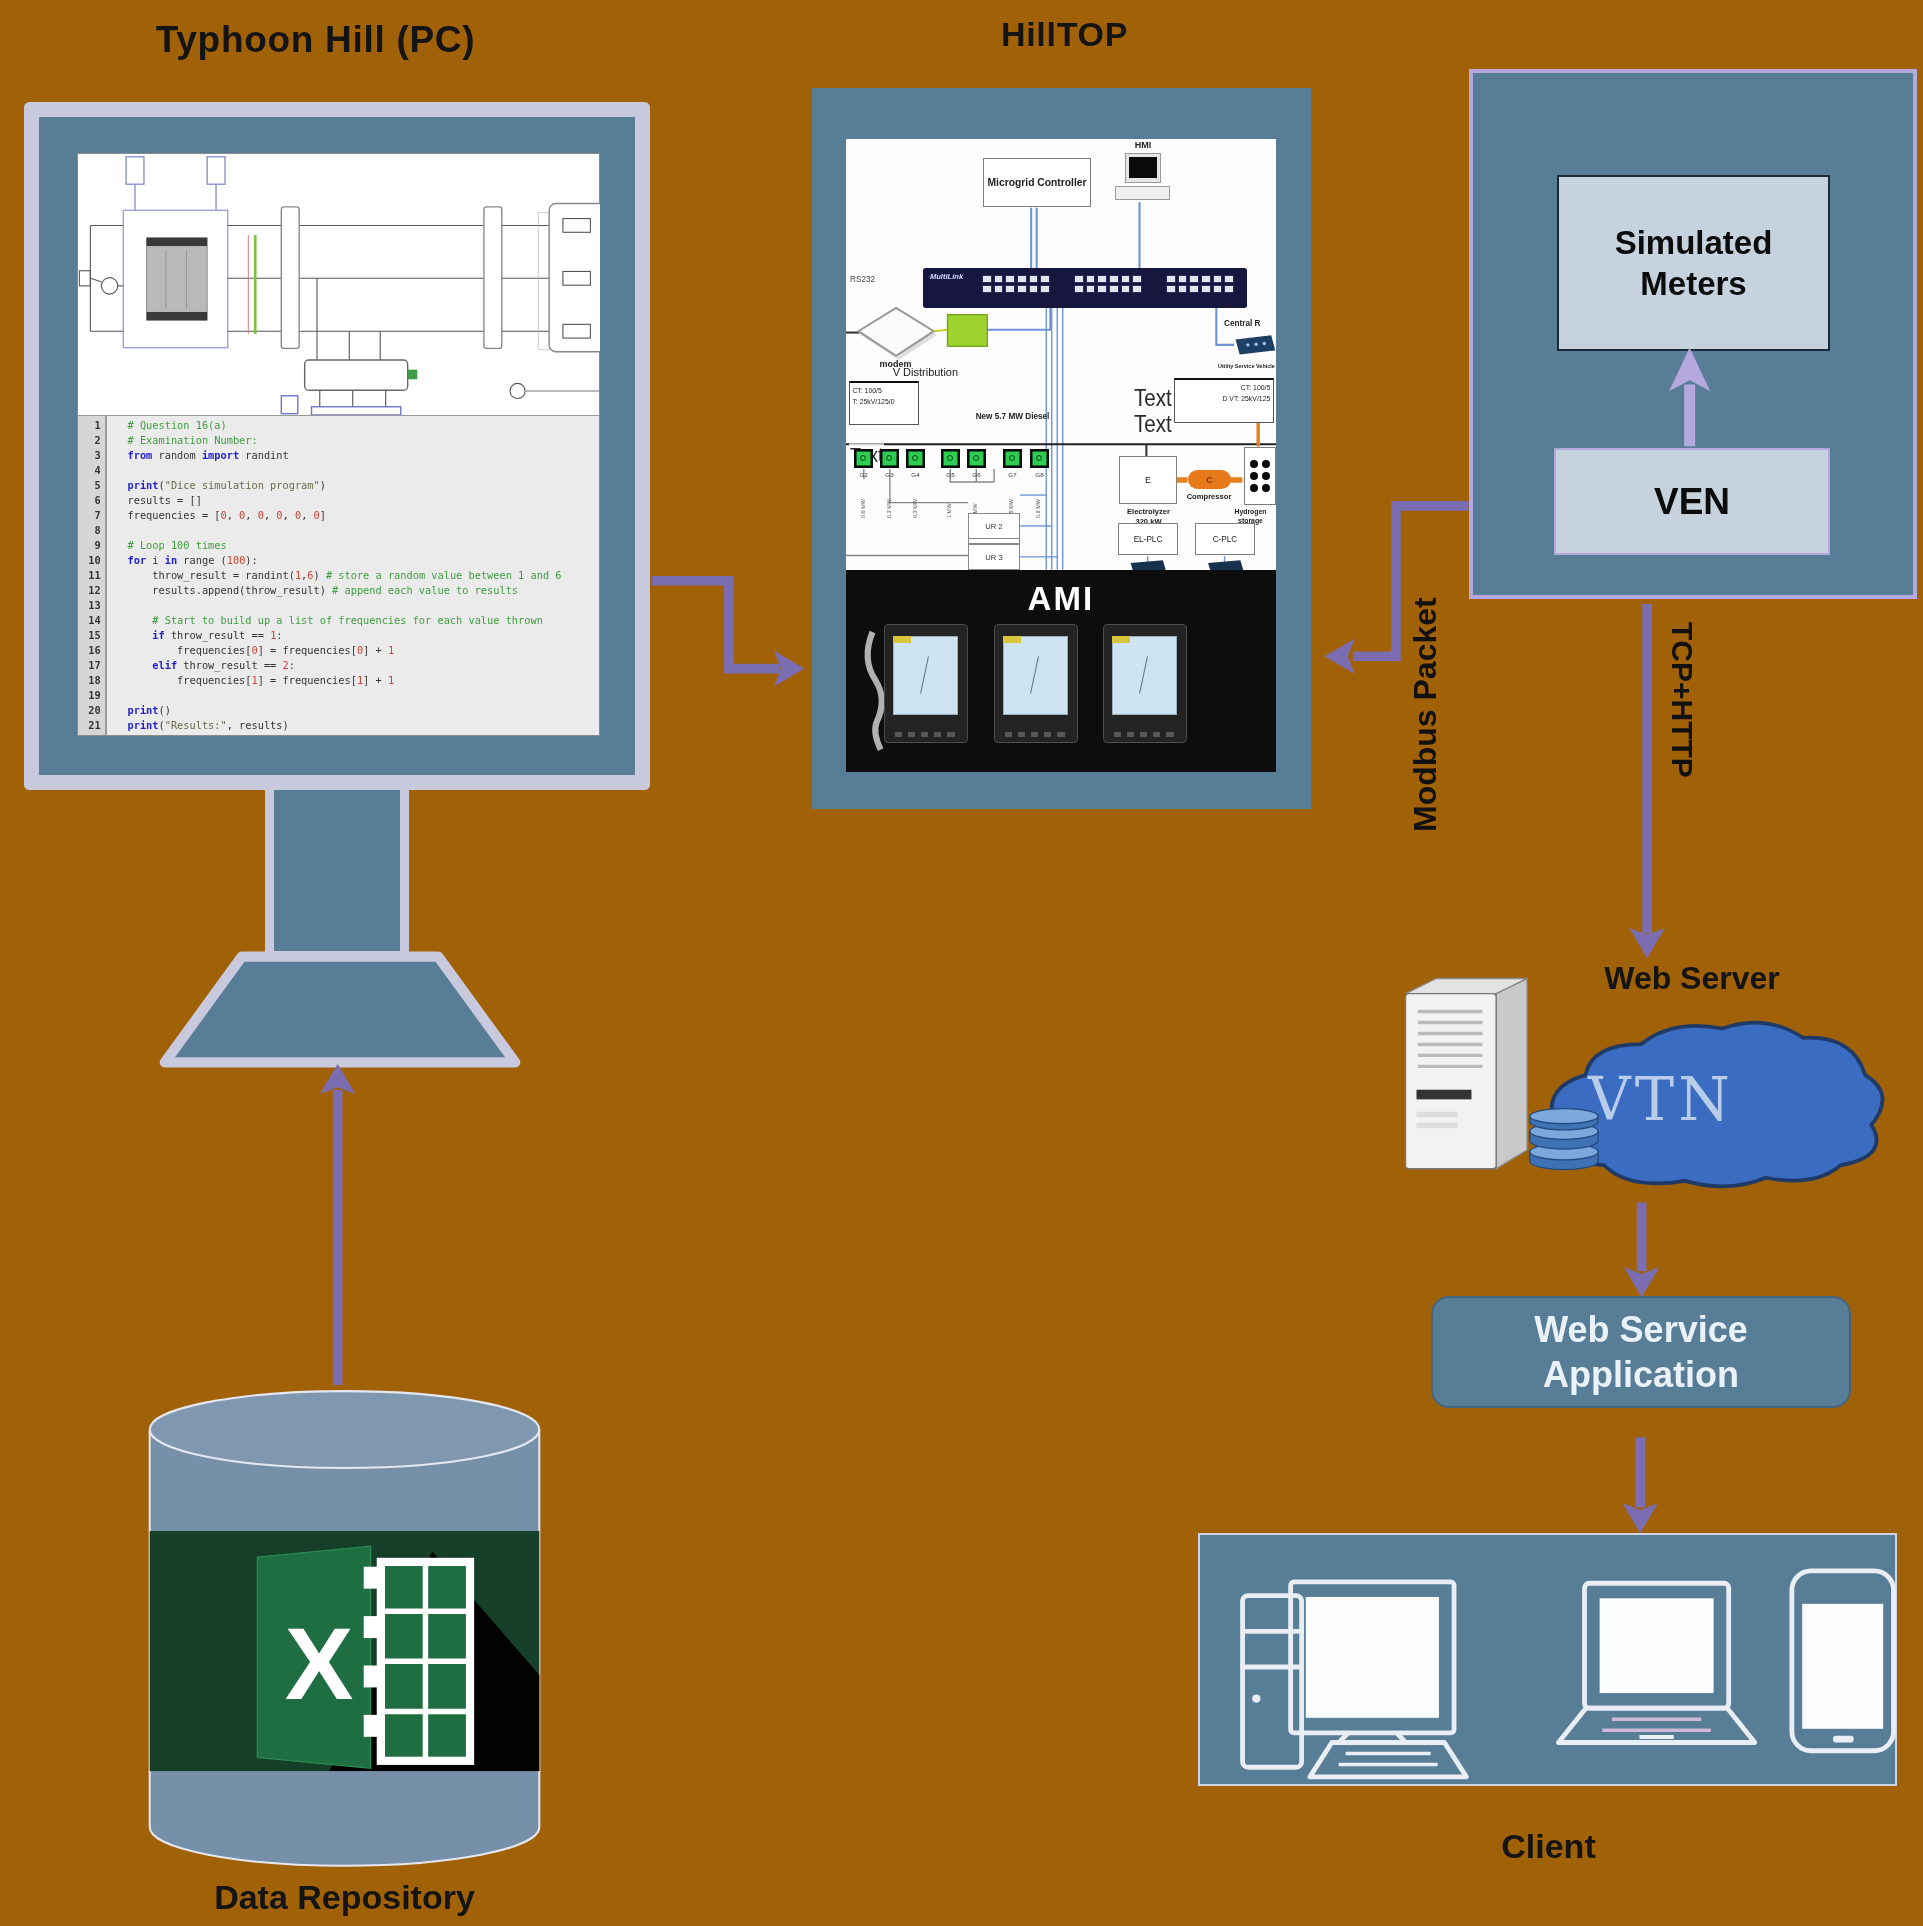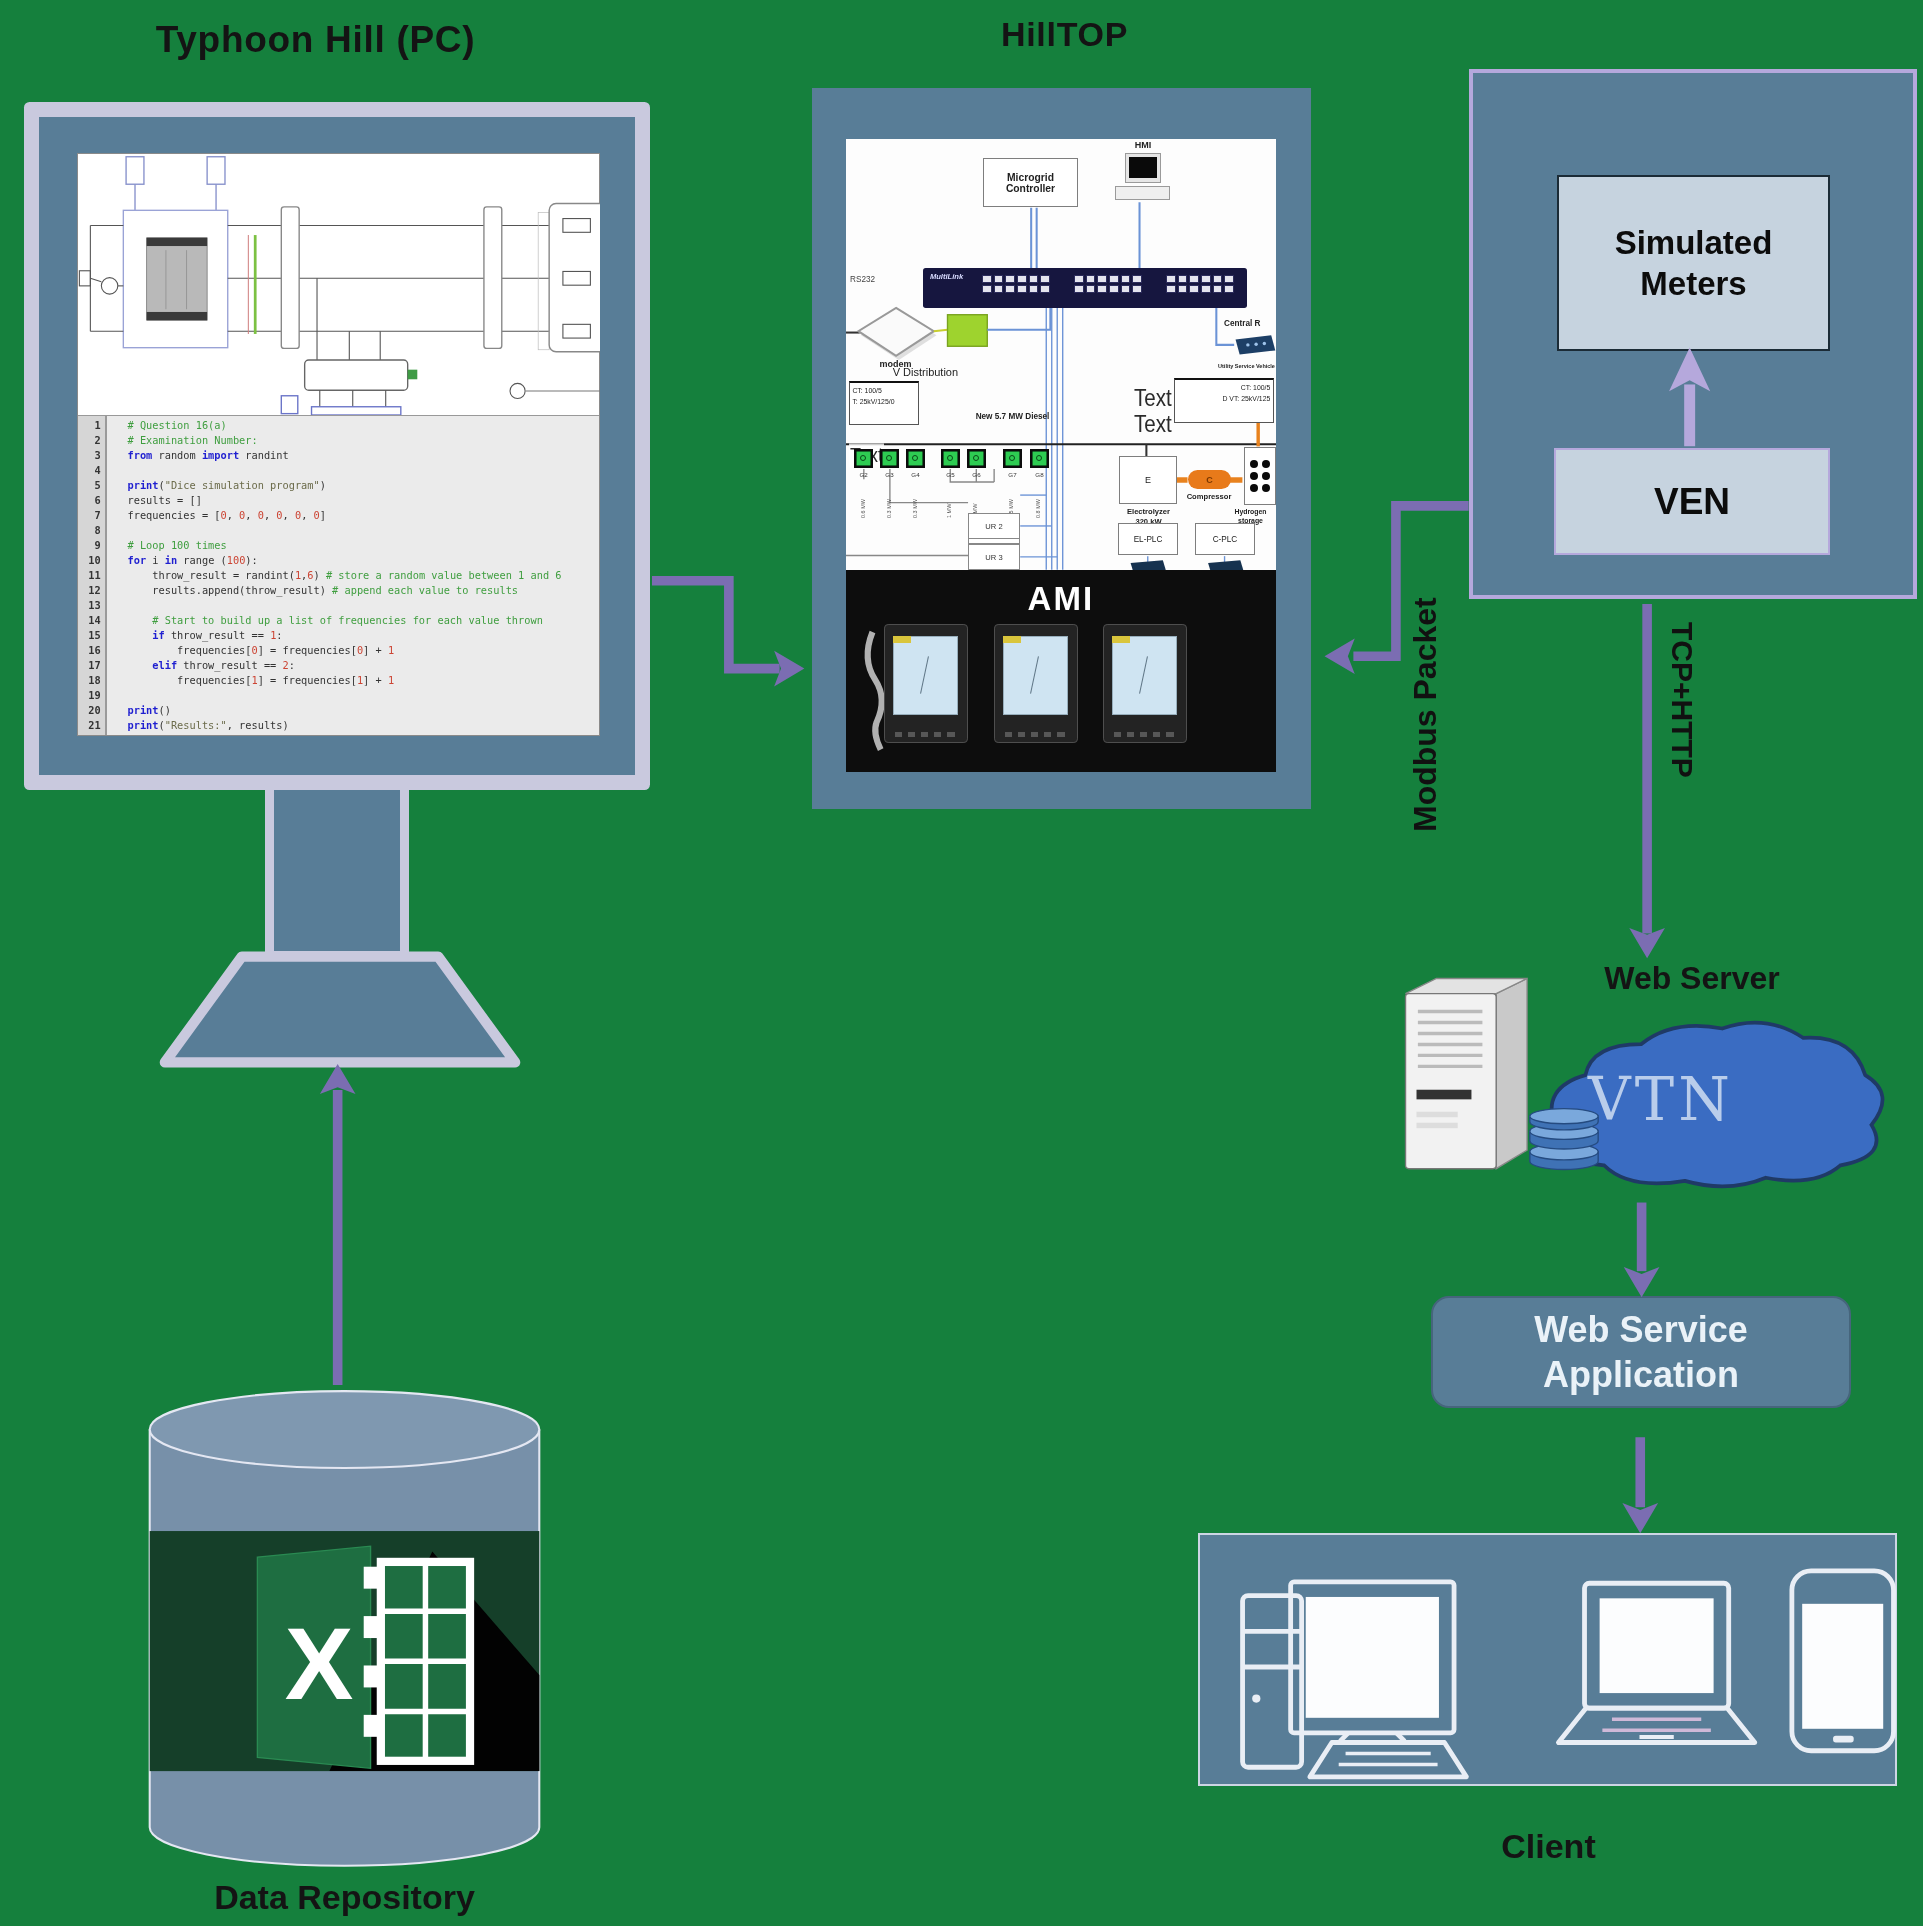--- a/index.html
+++ b/index.html
@@ -1,16 +1,16 @@
 <!DOCTYPE html>
 <html style="font-size:11px"><head>
 <meta charset="utf-8">
 <style>
   html,body{margin:0;padding:0;background:#fff;}
-  #canvas{position:relative;width:1923px;height:1926px;background:#15803d;
+  #canvas{position:relative;width:1923px;height:1926px;background:#a16207;
           font-family:"Liberation Sans",sans-serif;overflow:hidden;}
   .title{position:absolute;font-weight:bold;color:#141414;text-align:center;font-size:37px;letter-spacing:0.7px;}
   #title-typhoon{left:41px;top:19px;width:549px;}
   #title-hilltop{left:879px;top:15px;width:371px;font-size:34px;}
   #title-raspi{left:1469px;top:15px;width:453px;font-size:34px;}
 
   
   #arrows{position:absolute;left:0;top:0;z-index:6;pointer-events:none;}
 
   
@@ -39,21 +39,21 @@
   #repo{position:absolute;left:144px;top:1387px;z-index:2;}
   #repo-label{position:absolute;left:103px;top:1878px;width:483px;text-align:center;font-size:34px;font-weight:bold;color:#141414;}
 
   
   #hilltop{position:absolute;left:812px;top:88px;width:499px;height:721px;background:#587d97;z-index:2;}
   #ht-inner{position:absolute;left:34px;top:51px;width:430px;height:633px;background:#fdfdfd;}
   #mg{position:absolute;left:0;top:0;width:430px;height:431px;font-family:"Liberation Sans",sans-serif;}
   #mg-wires{position:absolute;left:0;top:0;}
   .mgbox{position:absolute;background:#fff;border:1.4px solid #7e7e7e;box-sizing:border-box;
          display:flex;align-items:center;justify-content:center;text-align:center;color:#222;}
-  #mg-controller{left:137px;top:19px;width:95px;height:49px;font-size:10.3px;font-weight:bold;}
+  #mg-controller{left:137px;top:19px;width:108px;height:49px;font-size:10.3px;font-weight:bold;}
   .mg-lbl{position:absolute;color:#222;}
   #mg-hmi-label{left:273px;top:1.4px;width:48px;font-size:9px;font-weight:bold;text-align:center;}
   #mg-hmi-mon{position:absolute;left:279px;top:13.7px;width:36px;height:30px;background:#e6e6e6;border:1.4px solid #9a9a9a;box-sizing:border-box;}
   #mg-hmi-mon::before{content:'';position:absolute;inset:3.4px;background:#0a0a0a;}
   #mg-hmi-kb{position:absolute;left:269px;top:47px;width:55px;height:13.7px;background:#efefef;border:1.4px solid #9a9a9a;box-sizing:border-box;}
   #mg-switch{position:absolute;left:77px;top:129px;width:324px;height:40px;background:#16163f;border-radius:2.7px;}
   #mg-brand{position:absolute;left:6.9px;top:4.1px;color:#d8dbff;font-size:7.6px;font-style:italic;font-weight:bold;}
   .port-group{position:absolute;top:6.9px;display:grid;grid-template-columns:repeat(6,9.6px);grid-auto-rows:8.2px;gap:2.1px;}
   .port{background:#e4e4ee;border:0.7px solid #2c2c5c;box-sizing:border-box;}
   #mg-rs232{left:4.1px;top:136px;font-size:8.2px;color:#444;}

